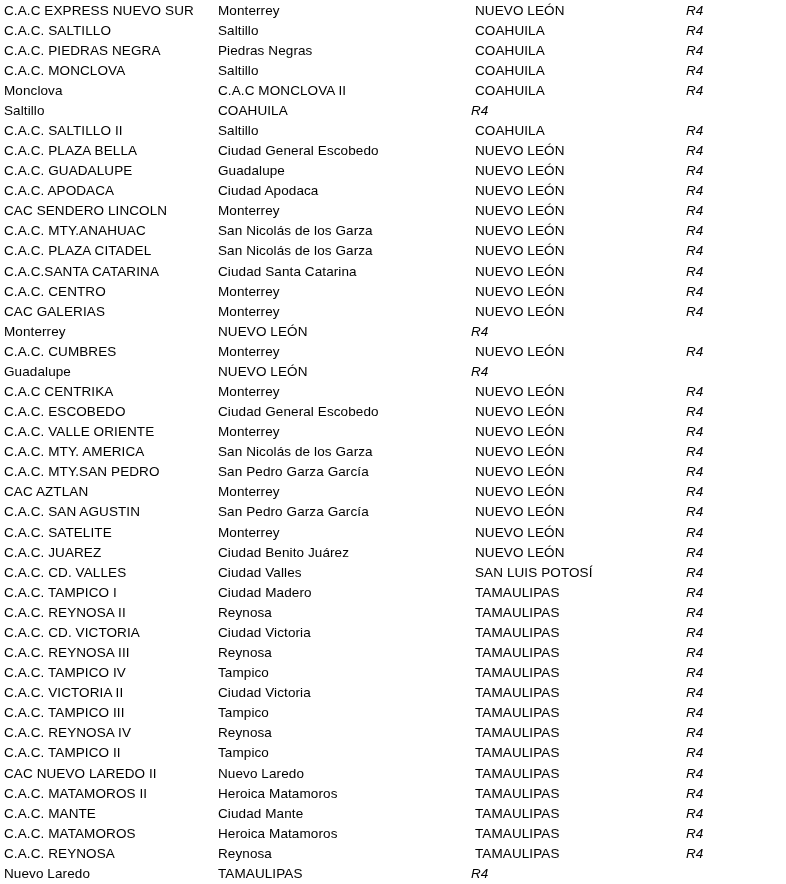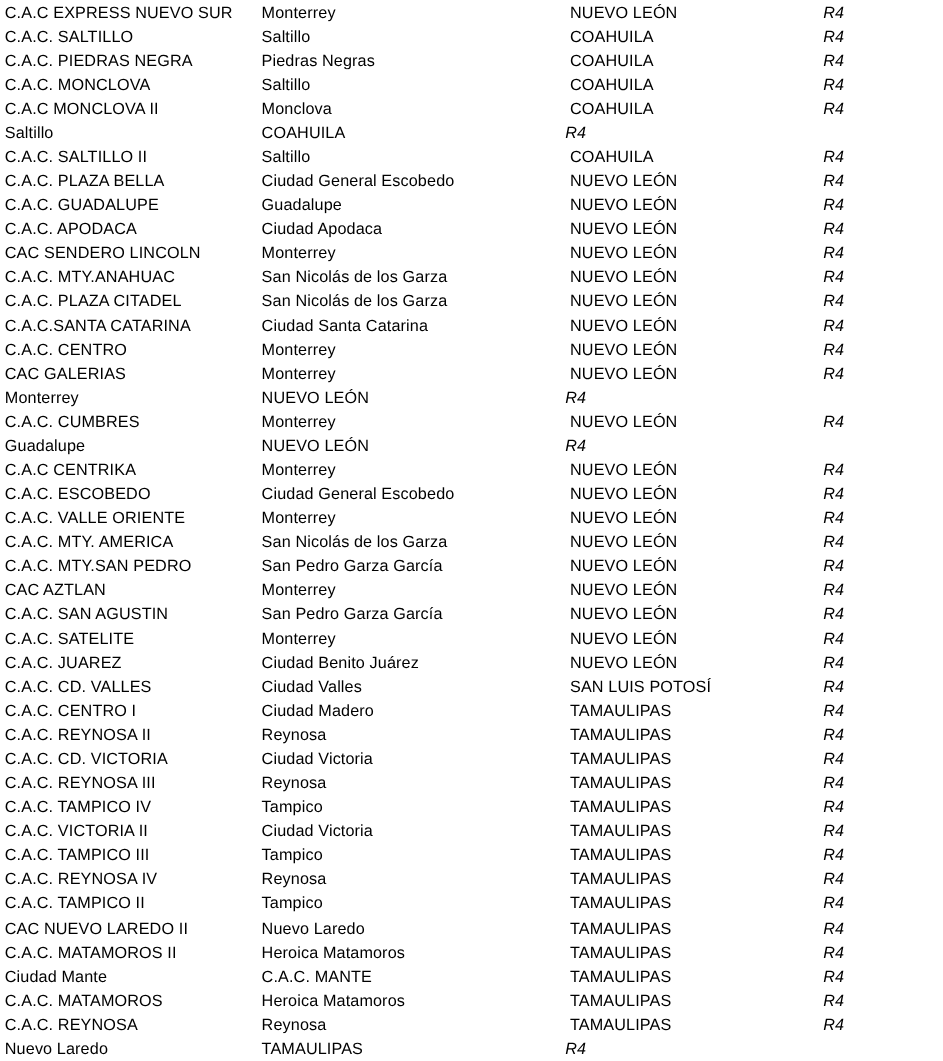--- a/index.html
+++ b/index.html
@@ -67,22 +67,22 @@
   </div>
 
   <div class="row">
     <div class="cell">C.A.C. MONCLOVA</div>
     <div class="cell">Saltillo</div>
     <div class="cell">COAHUILA</div>
     <div class="cell region">R4</div>
   </div>
 
   <div class="row">
+    <div class="cell">Monclova</div>
     <div class="cell">C.A.C MONCLOVA II</div>
-    <div class="cell">Monclova</div>
     <div class="cell">COAHUILA</div>
     <div class="cell region">R4</div>
   </div>
 
   <div class="row">
     <div class="cell">Saltillo</div>
     <div class="cell">COAHUILA</div>
     <div class="cell region">R4</div>
   </div>
 
@@ -239,21 +239,21 @@
   </div>
 
   <div class="row">
     <div class="cell">C.A.C. CD. VALLES</div>
     <div class="cell">Ciudad Valles</div>
     <div class="cell">SAN LUIS POTOSÍ</div>
     <div class="cell region">R4</div>
   </div>
 
   <div class="row">
-    <div class="cell">C.A.C. CENTRO I</div>
+    <div class="cell">C.A.C. TAMPICO I</div>
     <div class="cell">Ciudad Madero</div>
     <div class="cell">TAMAULIPAS</div>
     <div class="cell region">R4</div>
   </div>
 
   <div class="row">
     <div class="cell">C.A.C. REYNOSA II</div>
     <div class="cell">Reynosa</div>
     <div class="cell">TAMAULIPAS</div>
     <div class="cell region">R4</div>
@@ -316,22 +316,22 @@
   </div>
 
   <div class="row">
     <div class="cell">C.A.C. MATAMOROS II</div>
     <div class="cell">Heroica Matamoros</div>
     <div class="cell">TAMAULIPAS</div>
     <div class="cell region">R4</div>
   </div>
 
   <div class="row">
+    <div class="cell">C.A.C. MANTE</div>
     <div class="cell">Ciudad Mante</div>
-    <div class="cell">C.A.C. MANTE</div>
     <div class="cell">TAMAULIPAS</div>
     <div class="cell region">R4</div>
   </div>
 
   <div class="row">
     <div class="cell">C.A.C. MATAMOROS</div>
     <div class="cell">Heroica Matamoros</div>
     <div class="cell">TAMAULIPAS</div>
     <div class="cell region">R4</div>
   </div>

